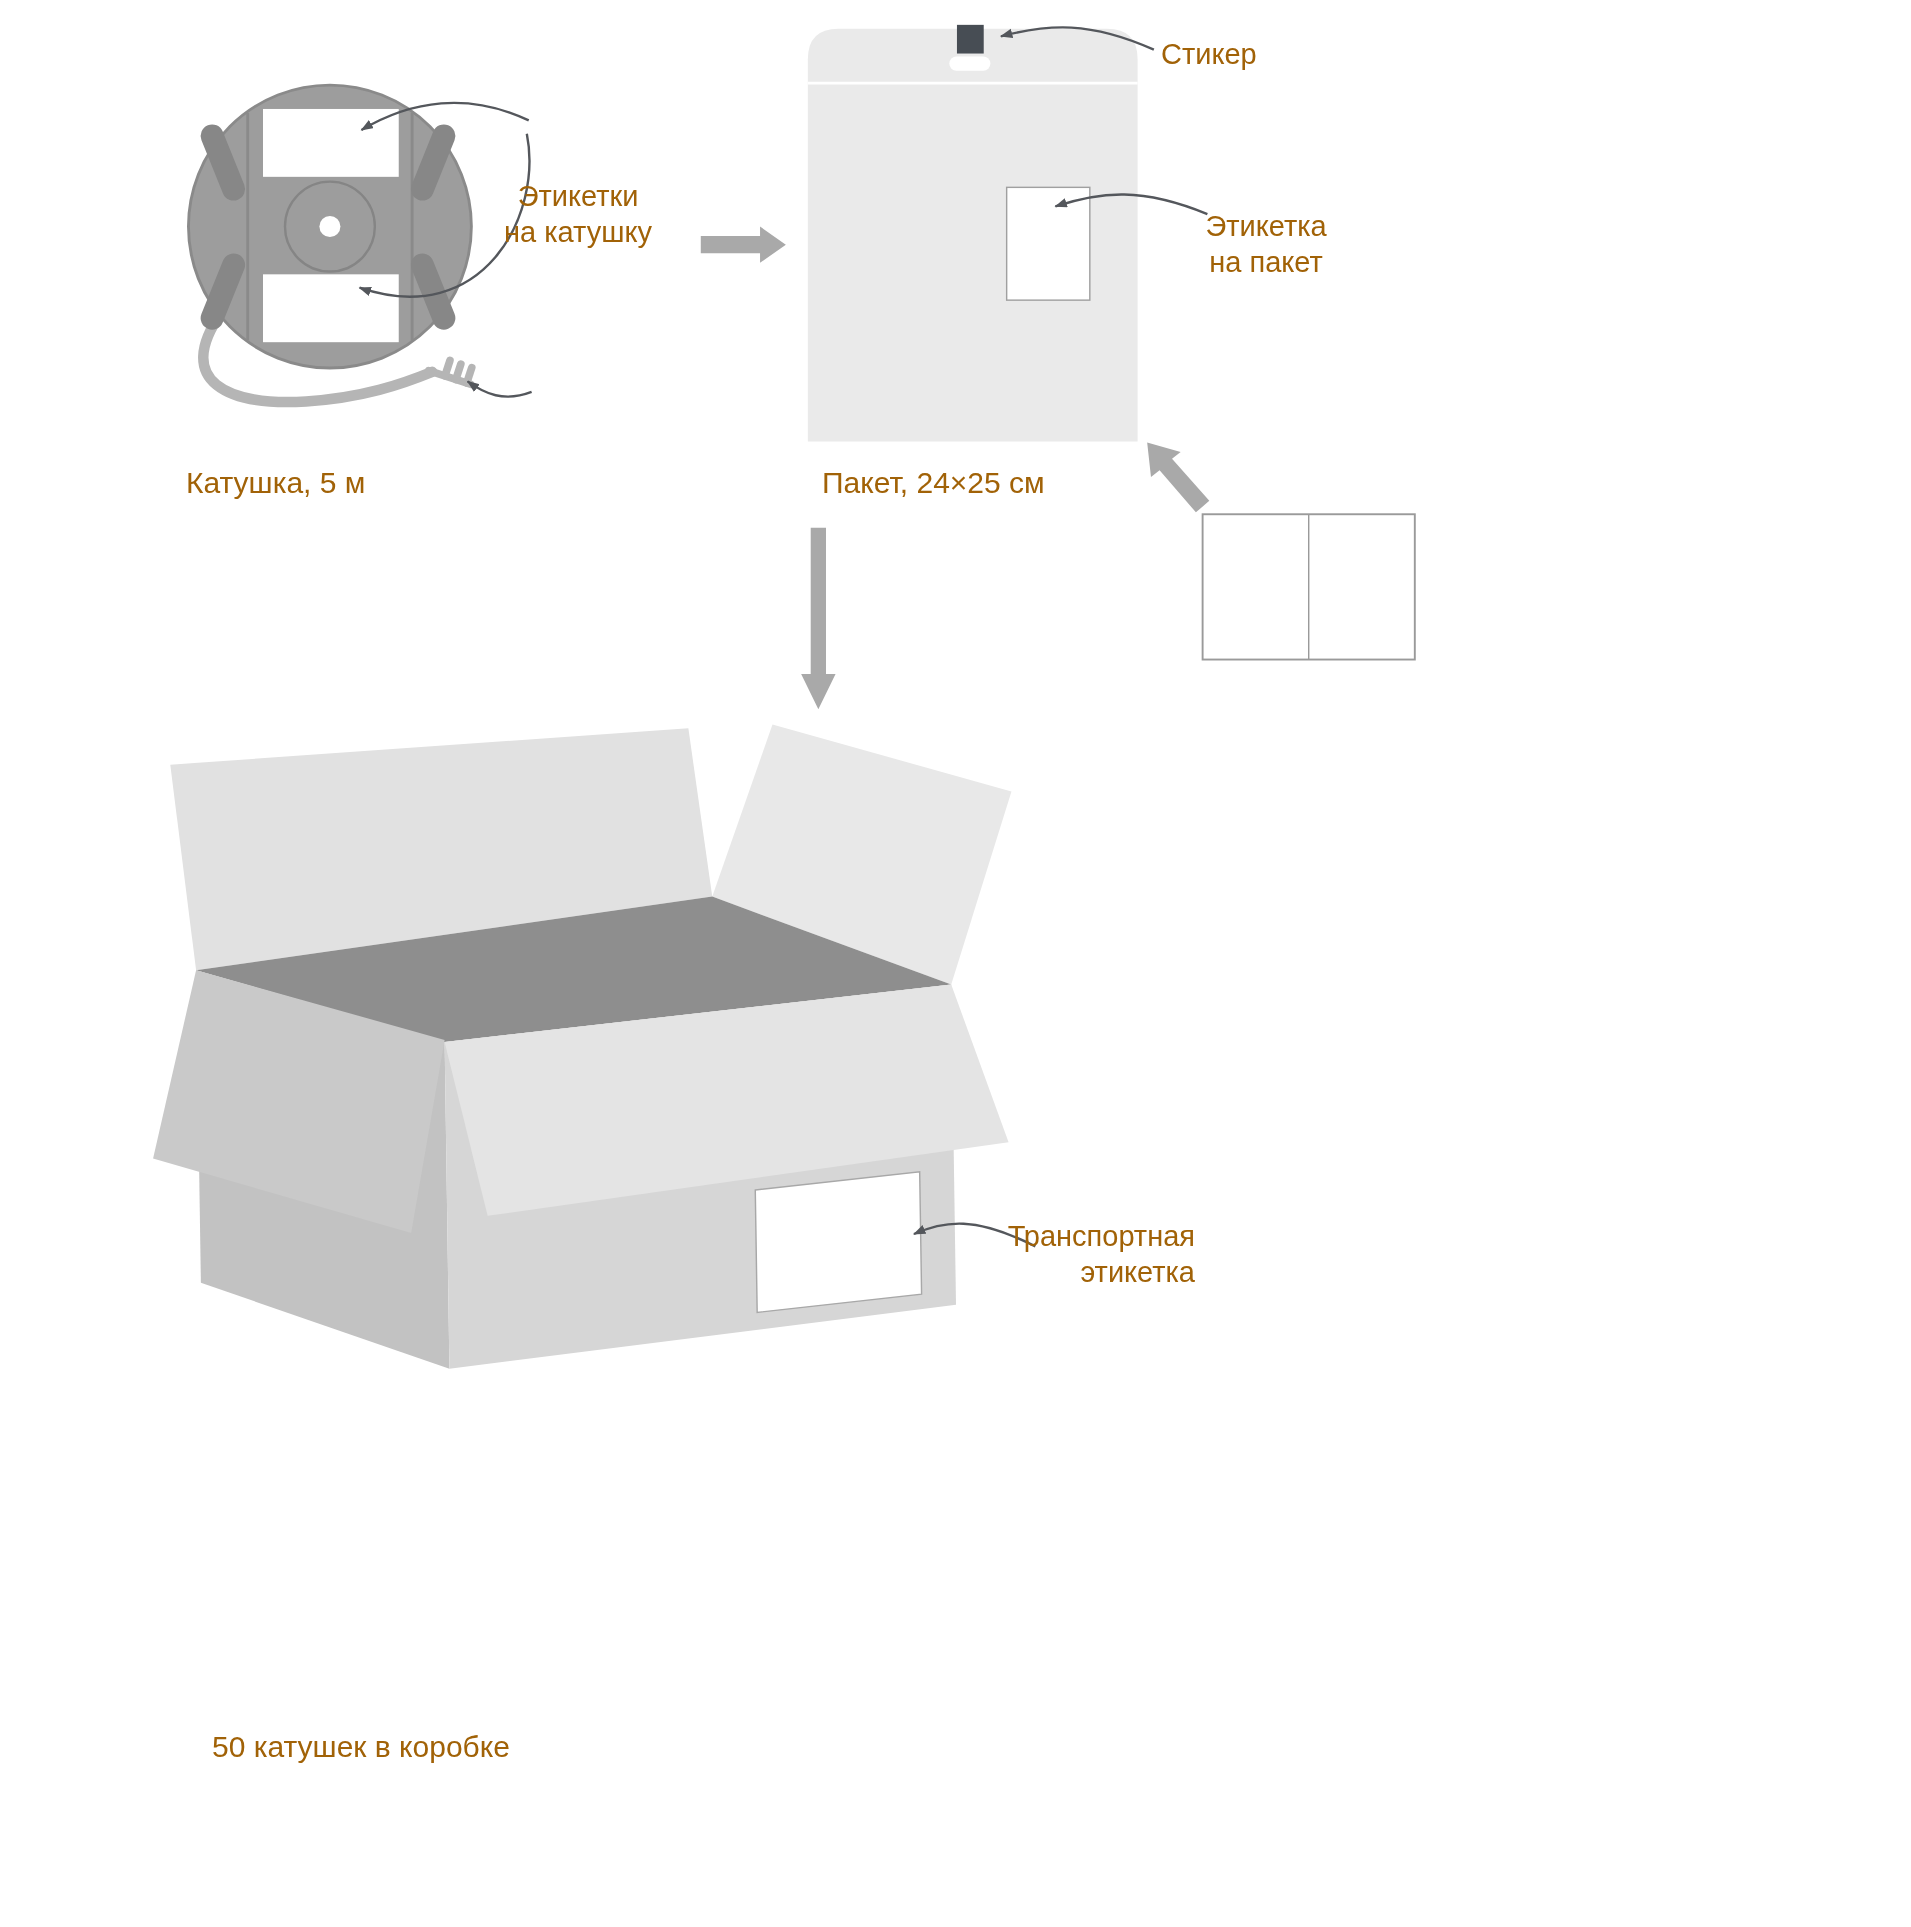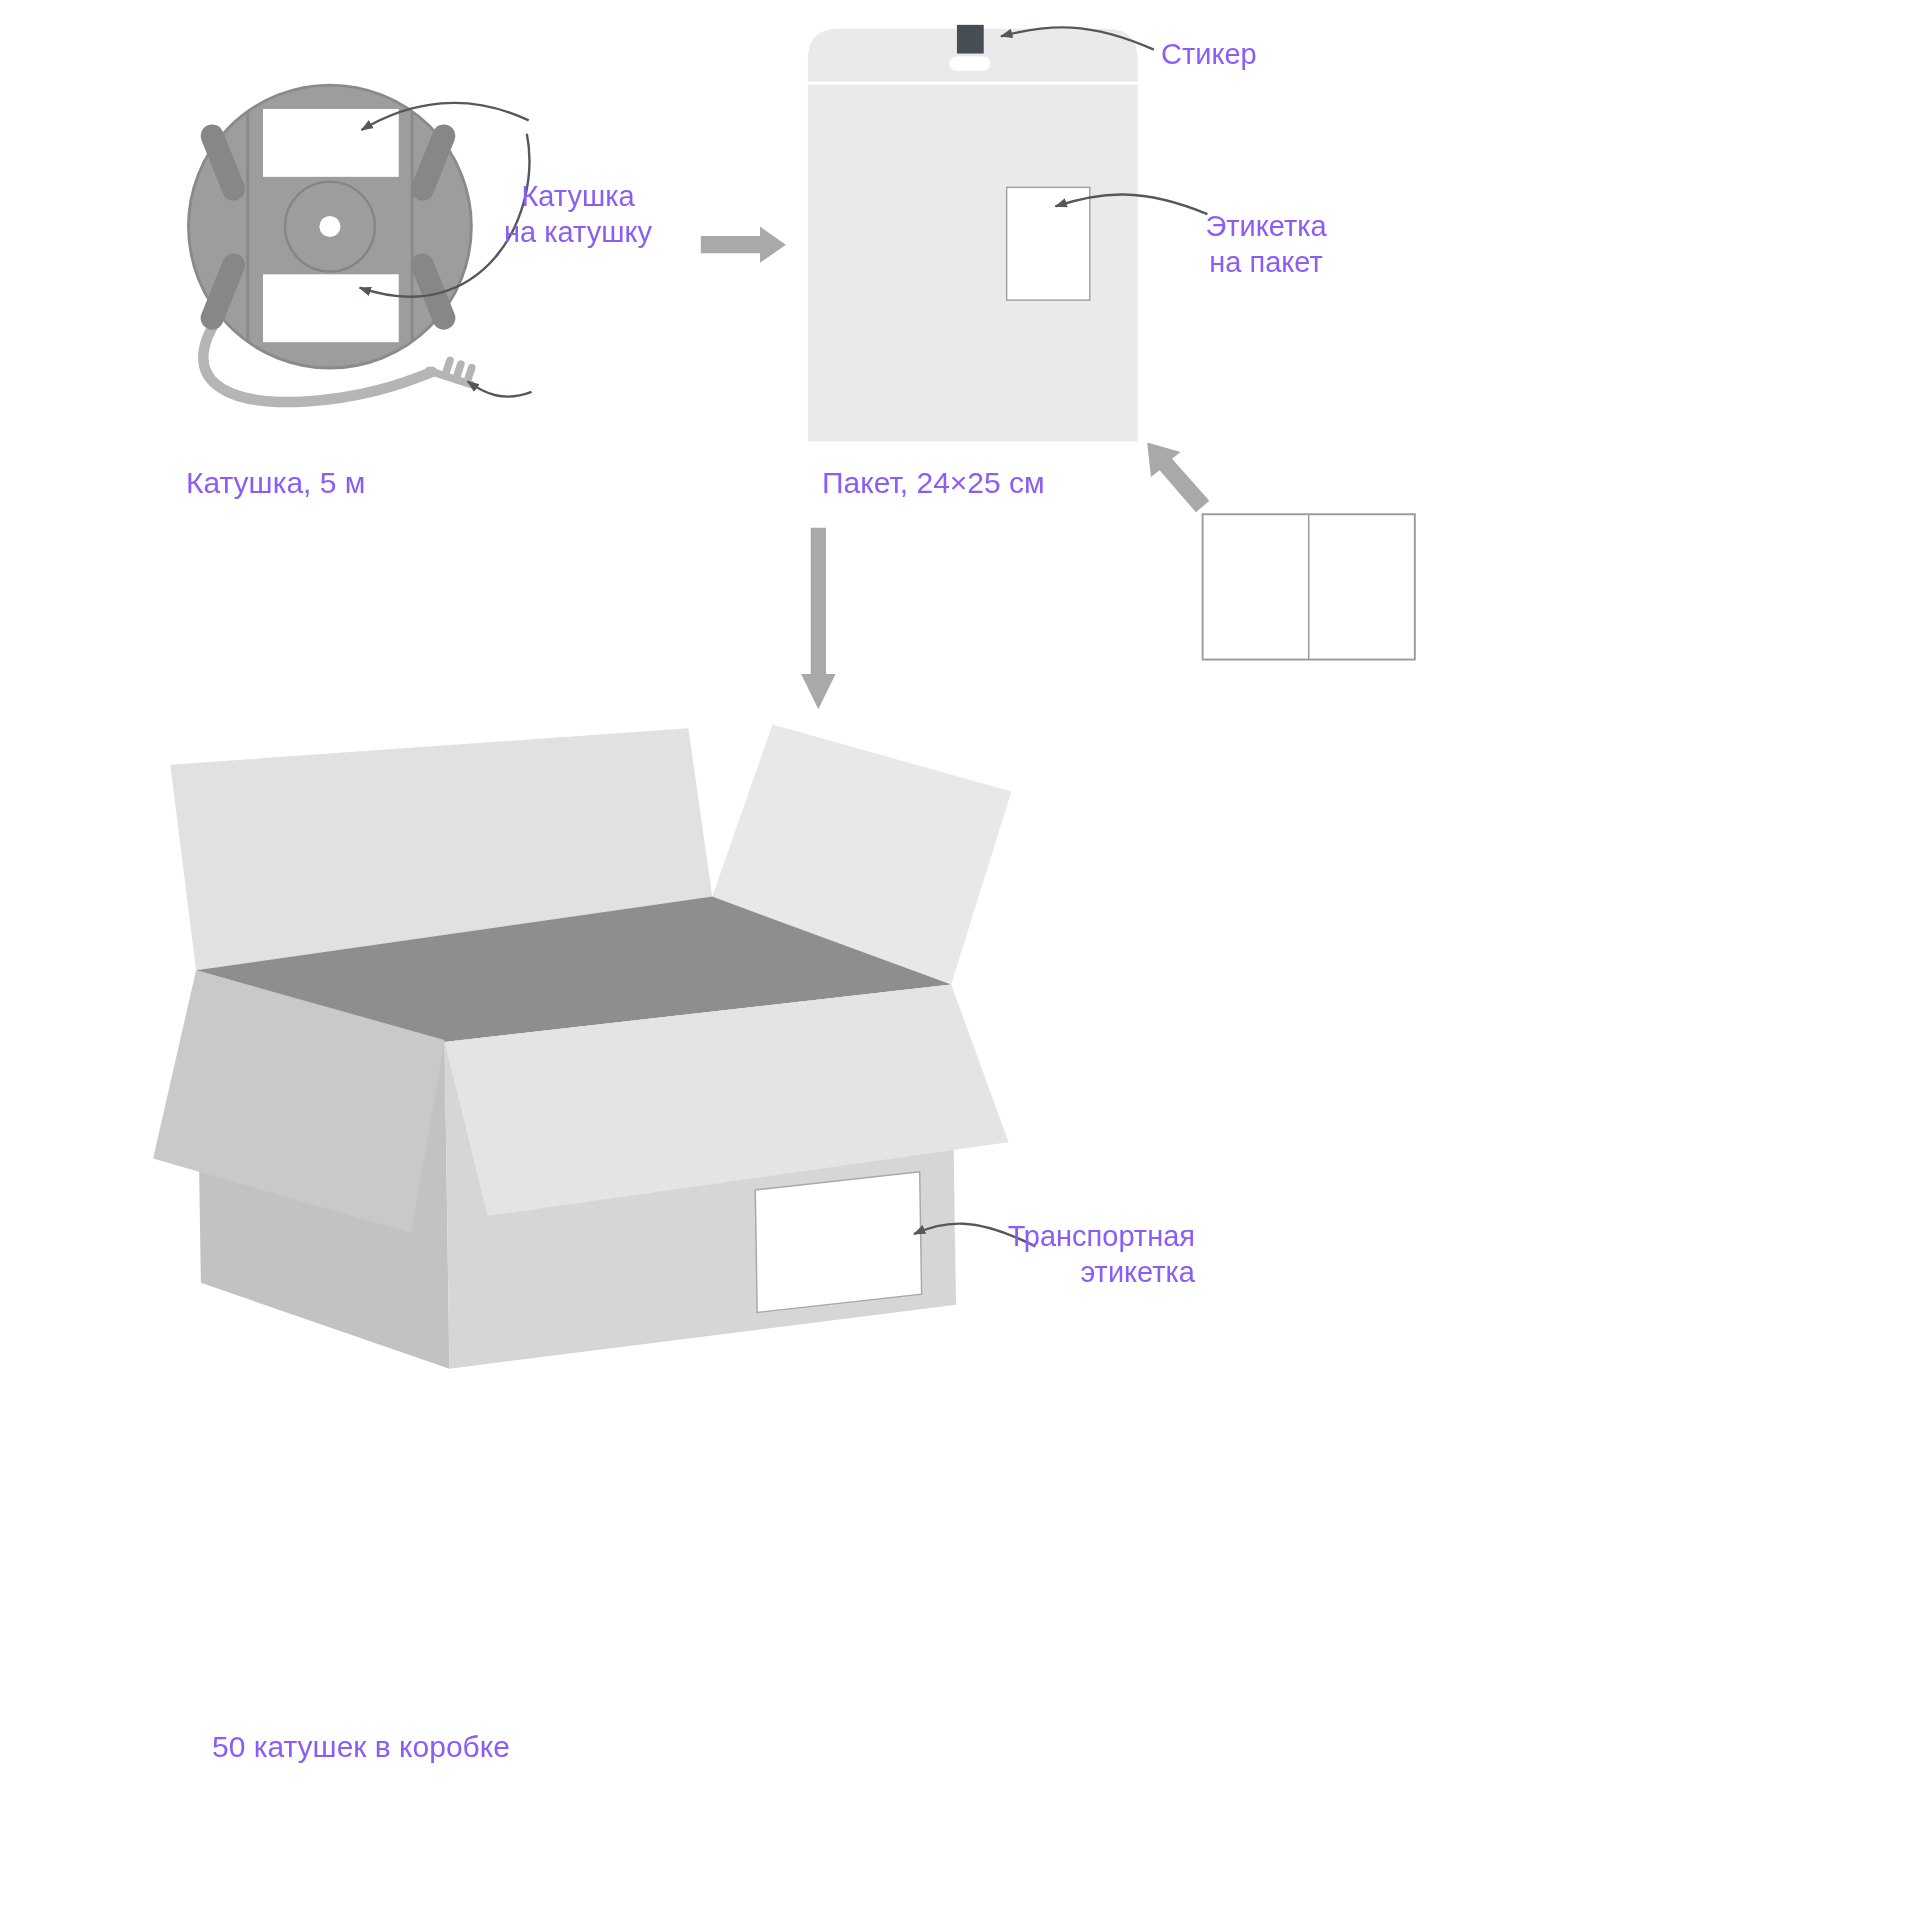--- a/index.html
+++ b/index.html
@@ -10,21 +10,21 @@
     background:#ffffff;
     font-family:"Liberation Sans","DejaVu Sans",sans-serif;
     color:#54575c;
     overflow:hidden;
   }
   .canvas svg{position:absolute;left:0;top:0;}
   .lbl{
     position:absolute;
     font-size:29px;
     line-height:36px;
-    color:#8b5cf6;
+    color:#a16207;
     white-space:nowrap;
   }
   .lbl.center{text-align:center;}
   .lbl.right{text-align:right;}
   .caption{font-size:30px;margin-left:16px;}
 </style>
 </head>
 <body>
 
 <div class="canvas">
@@ -107,21 +107,21 @@
       <path d="M 553,126 C 490,96 430,105 378,136" marker-end="url(#ah)"></path>
       <path d="M 551,140 C 568,225 505,345 376,301" marker-end="url(#ah)"></path>
       <path d="M 556,410 C 527,421 507,412 489,399" marker-end="url(#ah)"></path>
       <path d="M 1207,52 C 1140,22 1097,25 1047,38" marker-end="url(#ah)"></path>
       <path d="M 1263,224 C 1195,196 1152,200 1104,216" marker-end="url(#ah)"></path>
       <path d="M 1083,1304 C 1020,1272 988,1277 956,1291" marker-end="url(#ah)"></path>
     </g>
   </svg>
 
   <div class="lbl center" style="left:473px;top:178px;width:210px;">
-    <div>Катушка</div>
+    <div>Этикетки</div>
     <div>на катушку</div>
   </div>
 
 
   <div class="lbl caption" style="left:170px;top:465px;">Катушка, 5 м</div>
 
   <div class="lbl" style="left:1161px;top:36px;">Стикер</div>
 
   <div class="lbl center" style="left:1161px;top:208px;width:210px;">
     <div>Этикетка</div>

